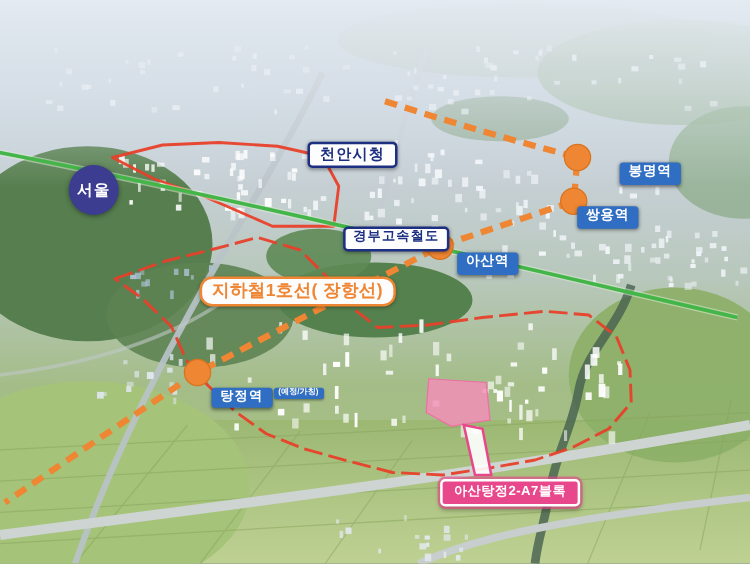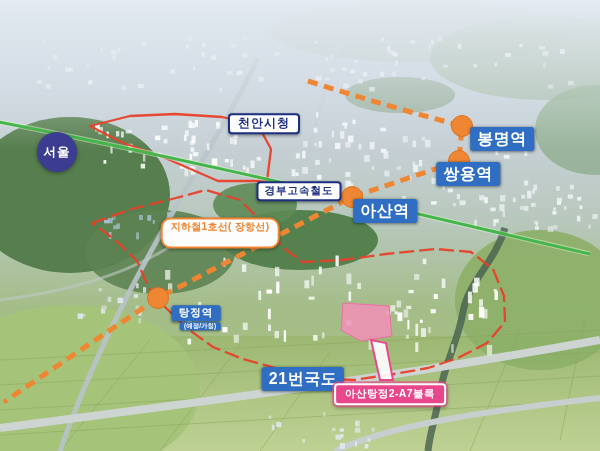--- a/index.html
+++ b/index.html
@@ -5,48 +5,48 @@
   html,body{margin:0;padding:0;background:#20242a;}
   .stage{
     position:relative;width:600px;height:451px;overflow:hidden;
     font-family:"Liberation Sans","DejaVu Sans",sans-serif;
     background:#c3cfda;
   }
   .stage svg{position:absolute;left:0;top:0;}
   
   .lab{
     position:absolute;transform:translate(-50%,-50%);
-    font-weight:bold;white-space:nowrap;z-index:30;line-height:1.2;
+    font-weight:bold;white-space:nowrap;z-index:30;line-height:1.2;margin-left:18px;
   }
   .lab-blue{
     background:var(--blue,#2f6ec2);color:#fff;
-    padding:2px 7px 3px;border-radius:3px;font-size:16px;
-    box-shadow:0 1px 3px rgba(0,0,0,.45);letter-spacing:.5px;
+    padding:2px 7px 3px;border-radius:3px;font-size:11px;
+    box-shadow:0 1px 3px rgba(0,0,0,.45);letter-spacing:.5px;font-family:Liberation Mono, monospace;
   }
   .lab-white-navy{
     background:#fdfdfe;color:var(--navy,#1c2f80);
     border:2px solid var(--navy,#1c2f80);
     padding:1px 8px 2px;border-radius:4px;font-size:12px;letter-spacing:1px;
     box-shadow:0 1px 3px rgba(0,0,0,.35);
   }
-  .lab-white-navy.sm{font-size:10.5px;padding:1px 6px 2px;border-width:2px;}
+  .lab-white-navy.sm{font-size:10.5px;padding:1px 6px 2px;border-width:2px;font-family:Liberation Serif, serif;}
   .lab-white-orange{
     background:#fdfdfe;color:var(--orange,#ef8633);
     border:2px solid var(--orange,#ef8633);
-    padding:1px 8px 14px;border-radius:10px;font-size:10px;letter-spacing:.3px;
+    padding:1px 8px 2px;border-radius:10px;font-size:14px;letter-spacing:.3px;
     box-shadow:0 1px 3px rgba(0,0,0,.35);
   }
   .lab-circle{
     width:40px;height:40px;border-radius:50%;
     background:var(--indigo,#3c3c90);color:#fff;
     display:flex;align-items:center;justify-content:center;
     font-size:12.5px;letter-spacing:1px;
     box-shadow:0 1px 4px rgba(0,0,0,.4);
   }
-  .lab-col{display:flex;flex-direction:column;align-items:flex-end;gap:1px;}
+  .lab-col{display:flex;flex-direction:row;align-items:flex-start;gap:1px;}
   .lab-col .main{
     background:var(--blue,#2f6ec2);color:#fff;padding:1px 7px 2px;
     border-radius:3px;font-size:10.5px;letter-spacing:1px;
     box-shadow:0 1px 3px rgba(0,0,0,.45);
   }
   .lab-col .note{
     background:var(--blue,#2f6ec2);color:#fff;padding:0 4px 1px;
     border-radius:2px;font-size:6.5px;font-weight:bold;
     box-shadow:0 1px 2px rgba(0,0,0,.4);
   }
@@ -476,26 +476,25 @@
 
   <div class="lab lab-white-navy sm" style="left:299px;top:191px">경부고속철도</div>
 
   <div class="lab lab-white-orange" style="left:220px;top:233px">지하철1호선( 장항선)</div>
 
 
   <div class="lab lab-blue" style="left:502px;top:139px">봉명역</div>
 
   <div class="lab lab-blue" style="left:468px;top:174px">쌍용역</div>
 
-  <div class="lab lab-blue" style="left:385px;top:211px">아산역</div>
+  <div class="lab lab-blue" style="left:372px;top:211px">아산역</div>
 
   <div class="lab lab-col" style="left:196px;top:318px">
     <span class="main">탕정역</span>
     <span class="note">(예정/가칭)</span>
   </div>
 
-  <div class="lab lab-blue" style="left:303px;top:379px">21번국도</div>
 
   <div class="lab lab-pink" style="left:390px;top:394px">
     <div>아산탕정2-A7블록</div>
   </div>
 
 </div>
 
 </body></html>

